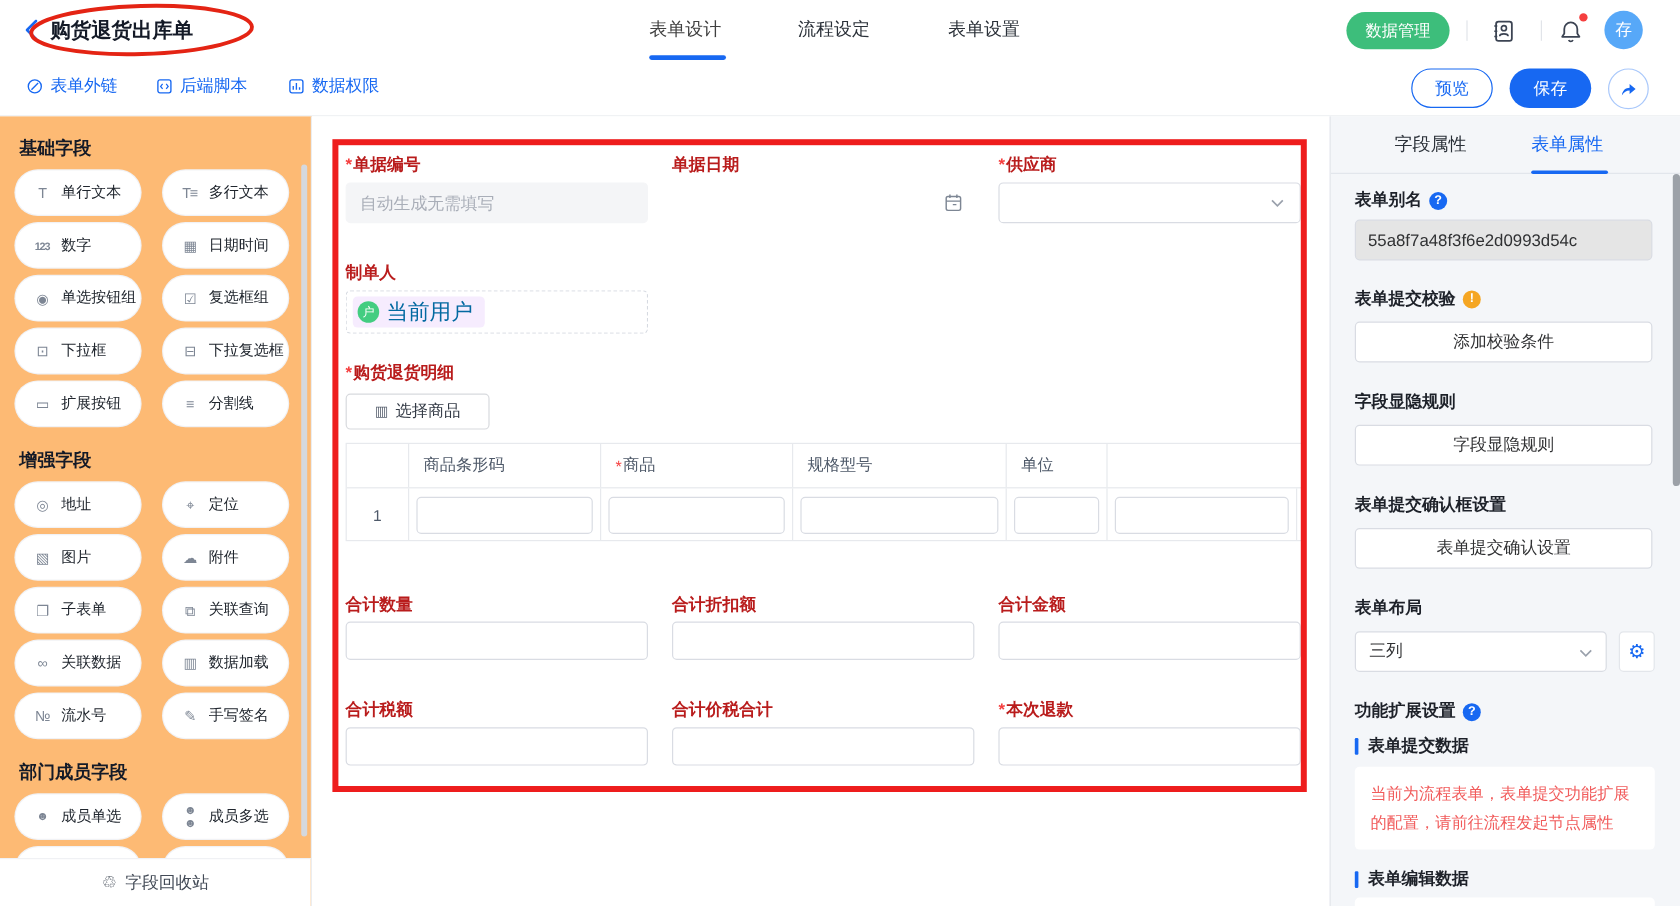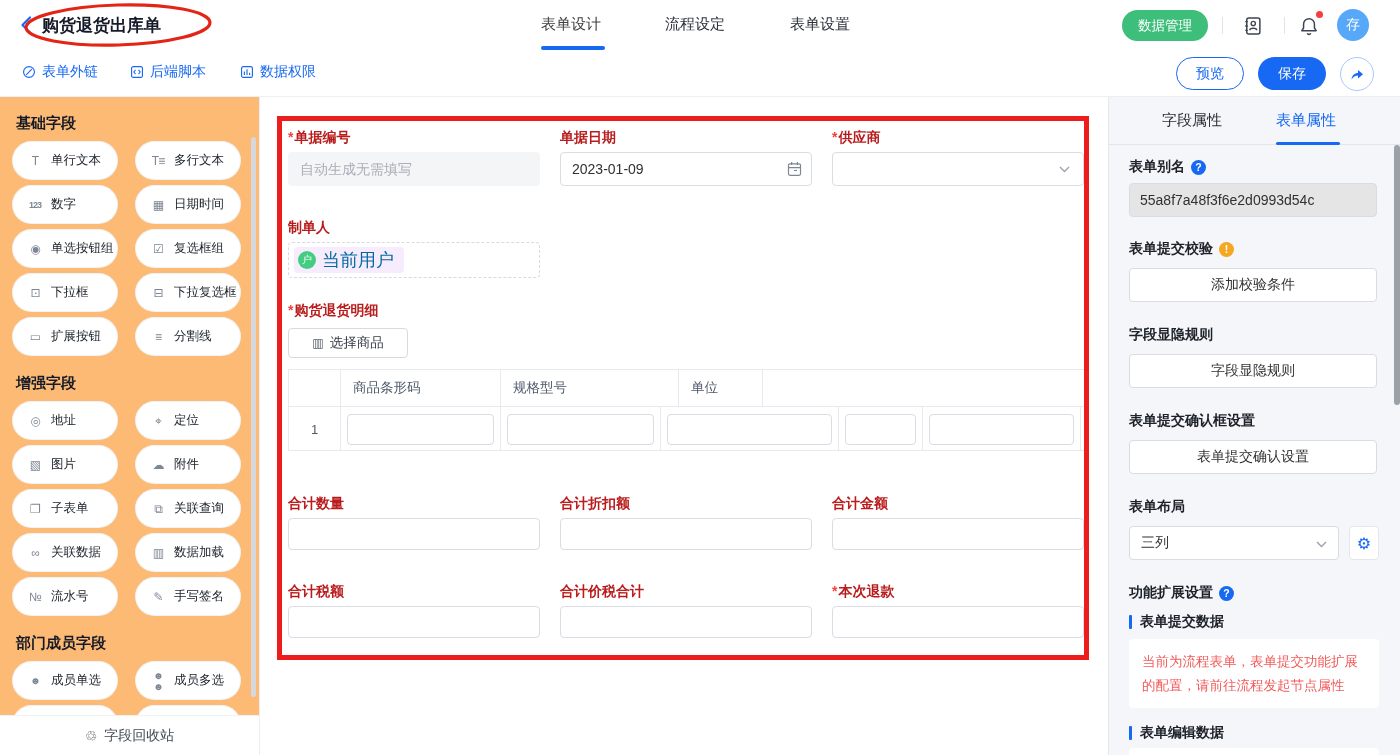--- a/index.html
+++ b/index.html
@@ -263,21 +263,20 @@
 </div>
 
 <div class="canvas">
   <div class="annot-rect"></div>
 
   <div class="lbl req" style="left:28px;top:32px">单据编号</div>
   <div class="lbl" style="left:300px;top:32px">单据日期</div>
   <div class="lbl req" style="left:572px;top:32px">供应商</div>
 
   <input class="inp disabled" style="left: 28px; top: 55px;" placeholder="自动生成无需填写">
-  <input class="inp" style="left: 300px; top: 55px;" value="2023-01-09">
   <svg class="fld-ic" style="left:527px;top:64px" width="15" height="16" viewBox="0 0 15 16">
       <rect x="1.5" y="2.8" width="12" height="11.5" rx="1.5" fill="none" stroke="#7d8694" stroke-width="1.2"></rect>
       <path d="M1.5 6.6 h12 M4.6 1 v3 M10.4 1 v3" stroke="#7d8694" stroke-width="1.2" fill="none"></path>
       <path d="M7 9.5 h3" stroke="#7d8694" stroke-width="1.1"></path>
     </svg>
   <div class="inp" style="left:572px;top:55px"></div>
   <svg class="fld-ic" style="left:799px;top:69px" width="11" height="7" viewBox="0 0 11 7">
       <polyline points="1,1 5.5,5.5 10,1" fill="none" stroke="#9aa1ac" stroke-width="1.4"></polyline>
     </svg>
 
@@ -292,20 +291,21 @@
   <div class="lbl req" style="left:28px;top:205px">购货退货明细</div>
   <div class="btn-select">
     <span class="ic">▥</span>
     <span class="tx">选择商品</span>
   </div>
 
   <div class="gtable">
     <div class="g-row g-h">
       <div class="g-cell c0"></div>
       <div class="g-cell c1">商品条形码</div>
+      <div class="g-cell c2 req">商品</div>
       <div class="g-cell c3">规格型号</div>
       <div class="g-cell c4">单位</div>
       <div class="g-cell c6"></div>
     </div>
     <div class="g-row g-b">
       <div class="g-cell c0">1</div>
       <div class="g-cell c1">
           <div class="cell-inp"></div>
         </div>
       <div class="g-cell c2">

